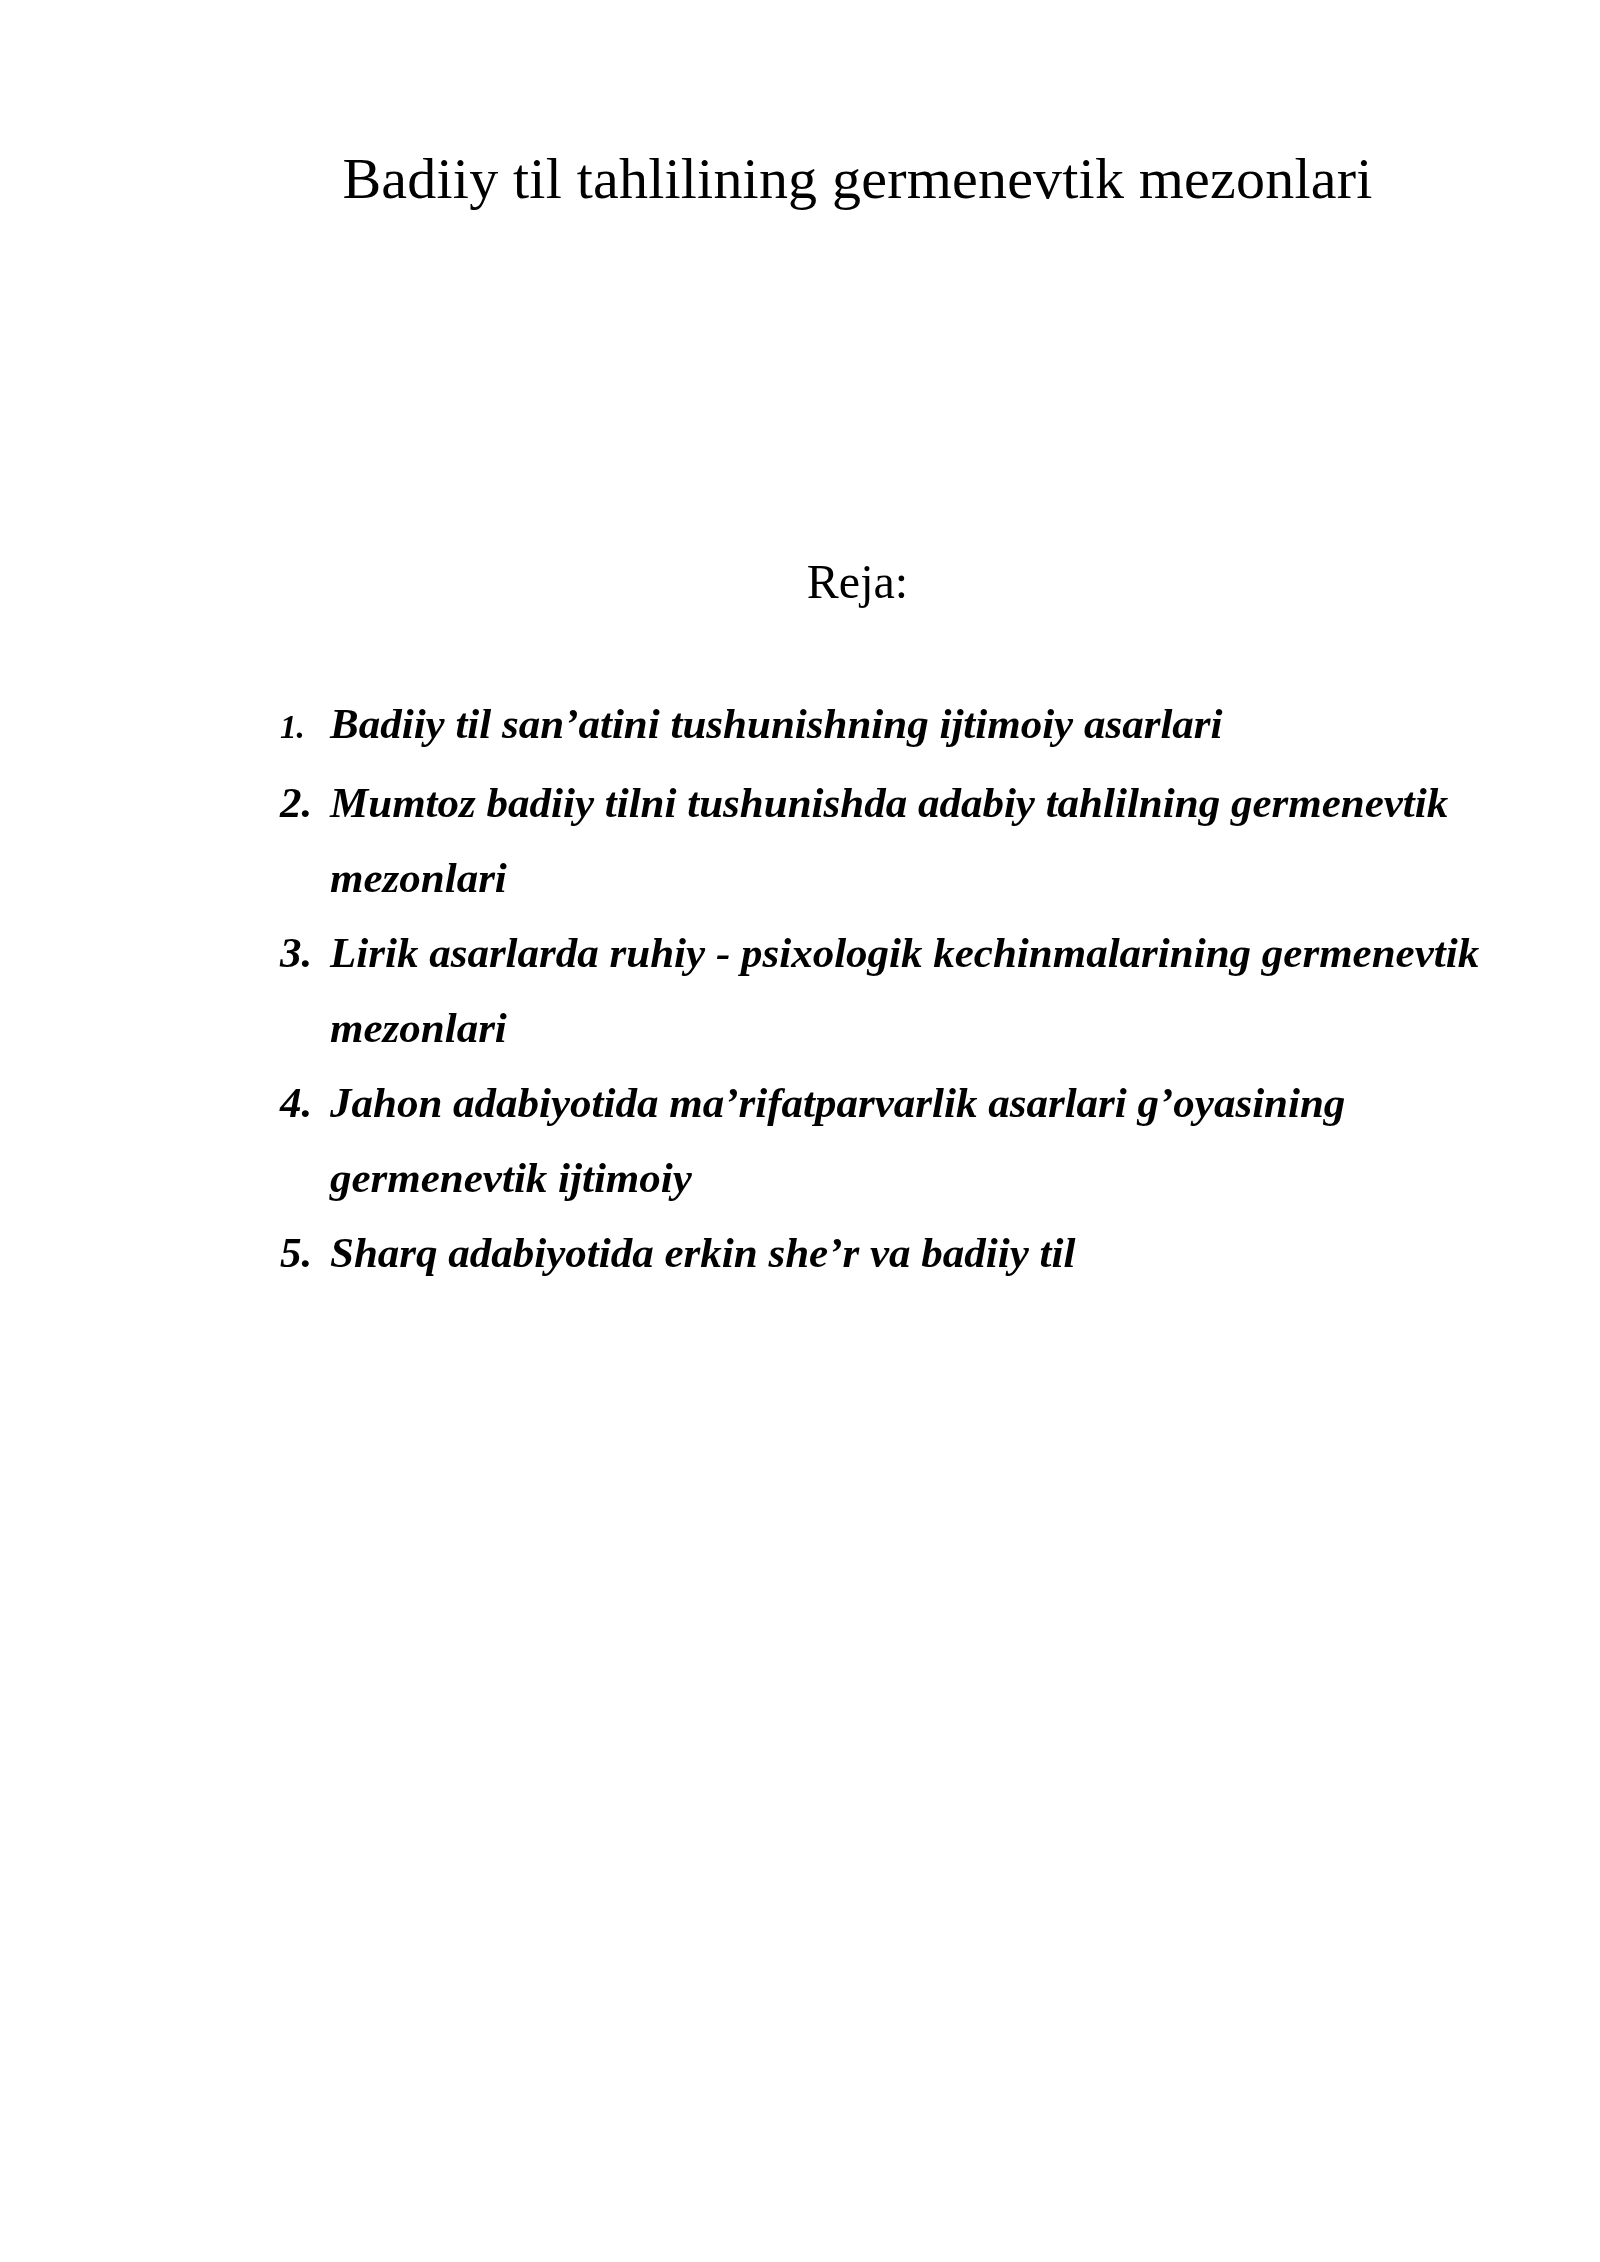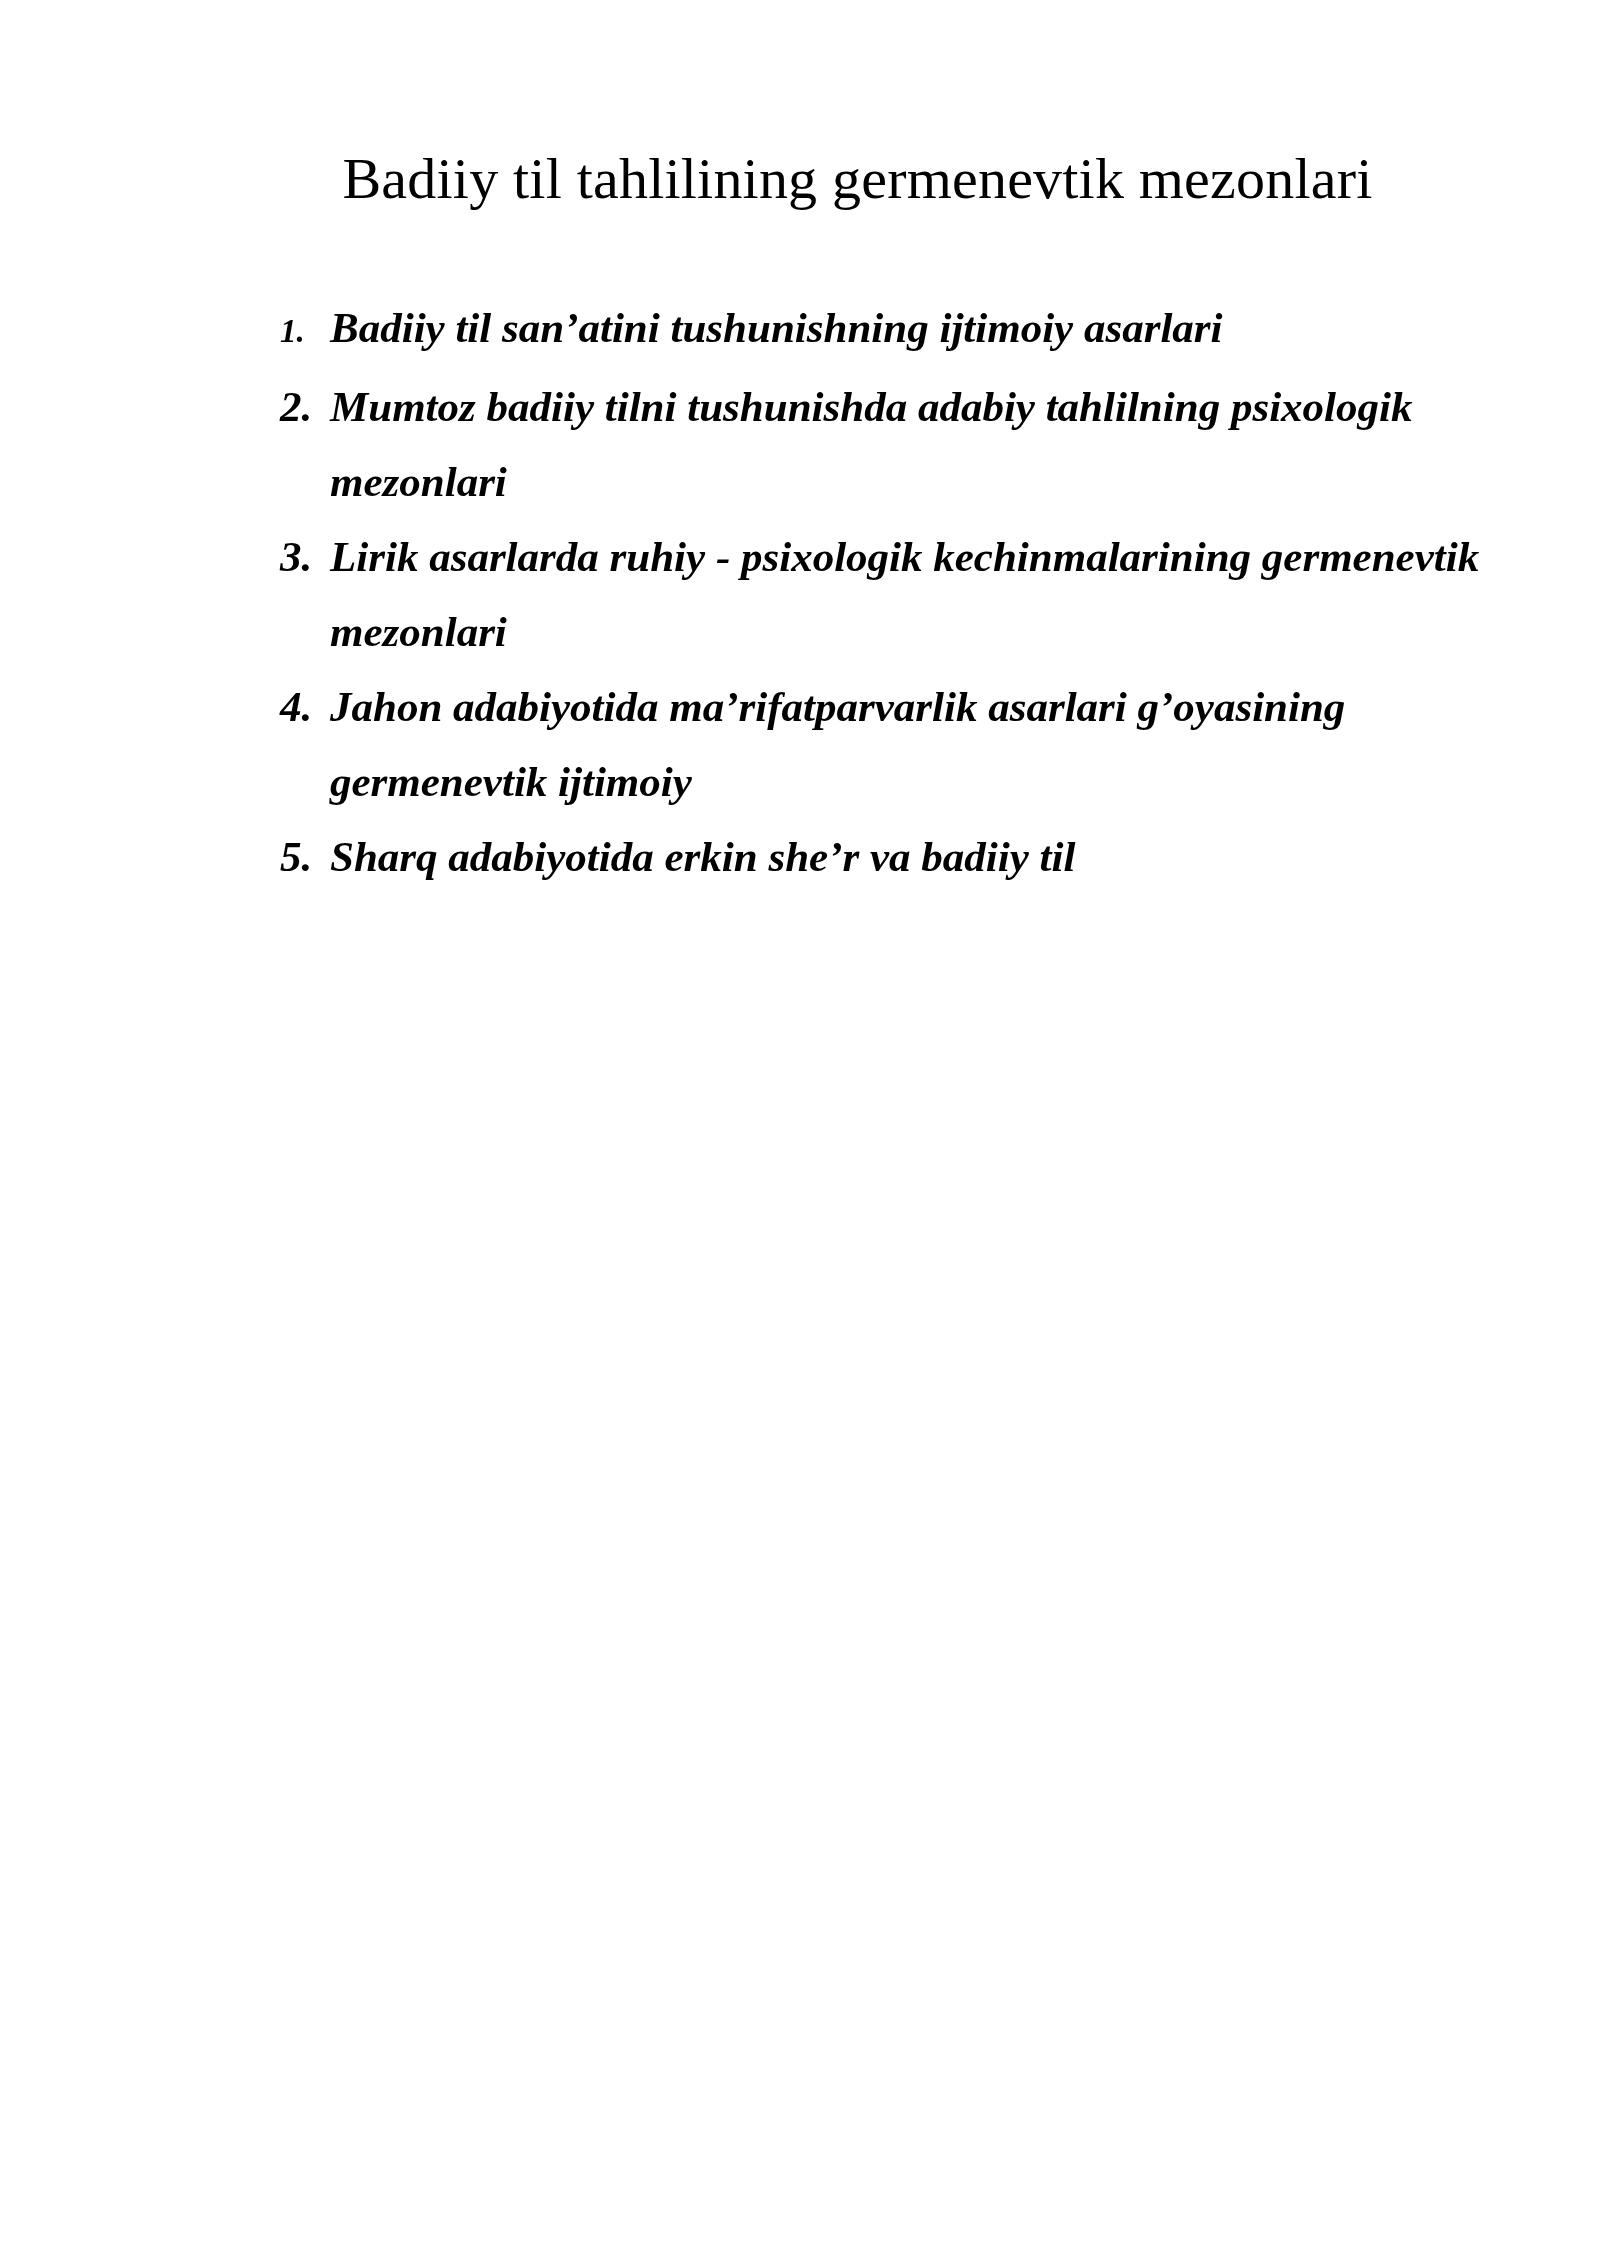--- a/index.html
+++ b/index.html
@@ -62,31 +62,32 @@
   }
 </style>
 </head>
 <body>
 
 <div class="page">
   <div class="content">
 
     <h1 class="doc-title">Badiiy til tahlilining germenevtik mezonlari</h1>
 
+    <h2 class="section-heading">Reja:</h2>
 
     <ol class="plan-list">
 
       <li class="plan-item">
         <span class="plan-marker small">1.</span>
         <span class="plan-text">Badiiy til san’atini tushunishning ijtimoiy asarlari</span>
       </li>
 
       <li class="plan-item">
         <span class="plan-marker">2.</span>
-        <span class="plan-text">Mumtoz badiiy tilni tushunishda adabiy tahlilning psixologik mezonlari</span>
+        <span class="plan-text">Mumtoz badiiy tilni tushunishda adabiy tahlilning germenevtik mezonlari</span>
       </li>
 
       <li class="plan-item">
         <span class="plan-marker">3.</span>
         <span class="plan-text">Lirik asarlarda ruhiy - psixologik kechinmalarining germenevtik mezonlari</span>
       </li>
 
       <li class="plan-item">
         <span class="plan-marker">4.</span>
         <span class="plan-text">Jahon adabiyotida ma’rifatparvarlik asarlari g’oyasining germenevtik ijtimoiy</span>

